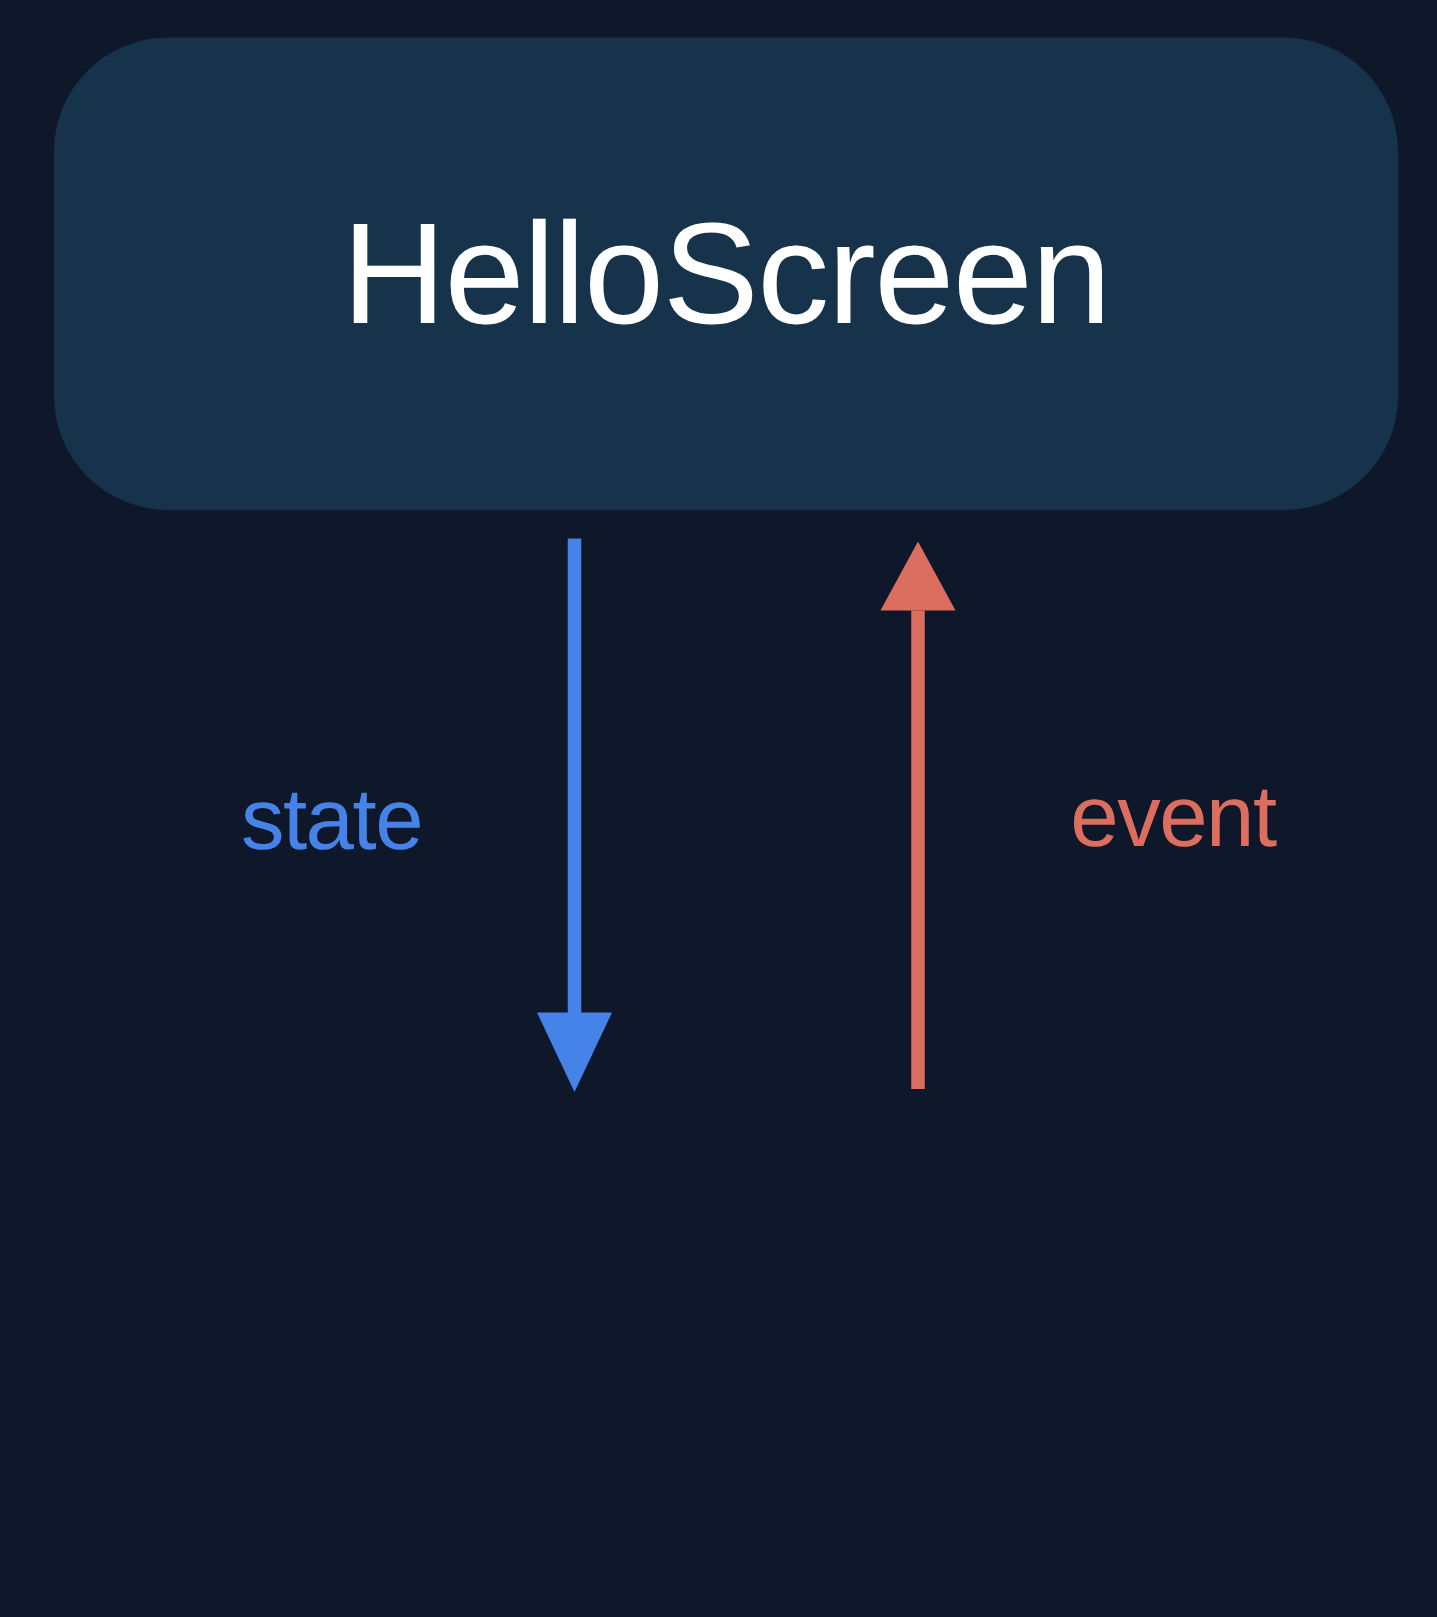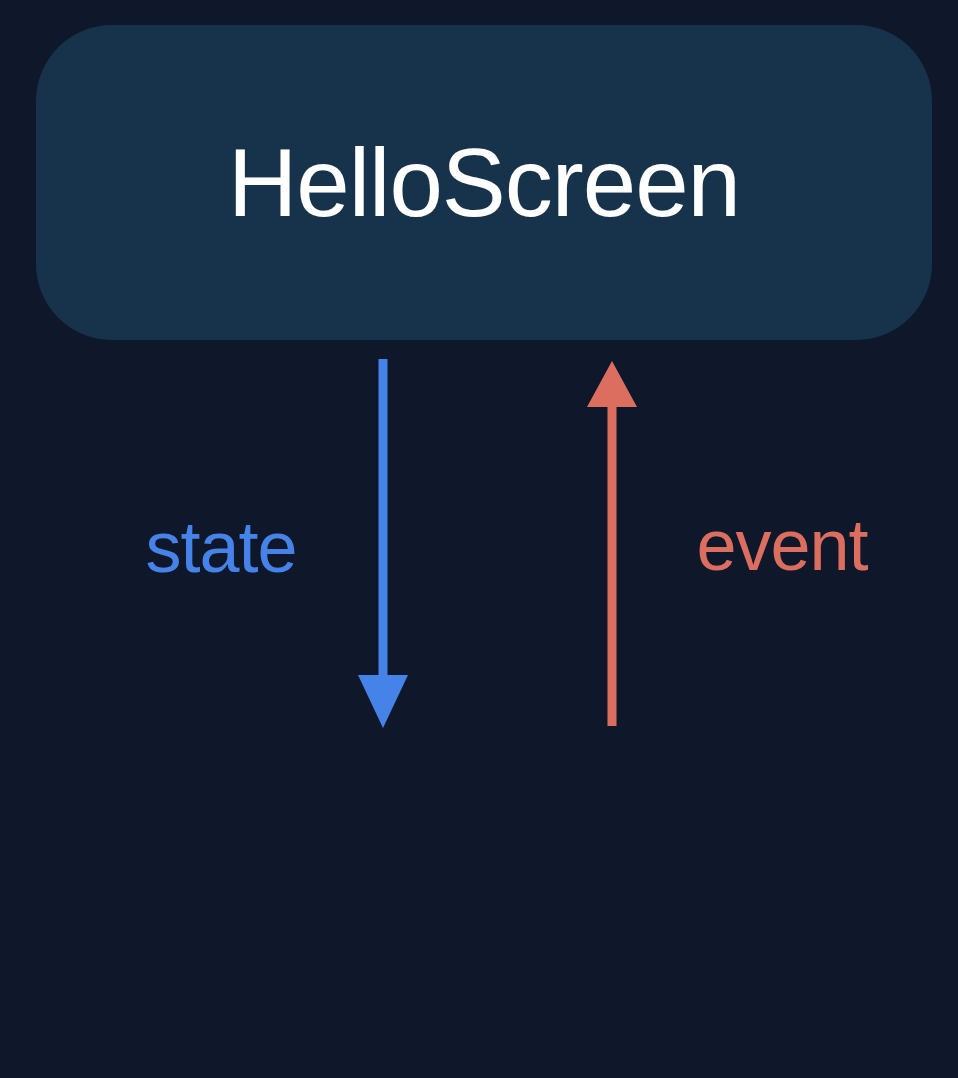--- a/index.html
+++ b/index.html
@@ -45,21 +45,21 @@
     position: absolute;
     left: 0;
     top: 0;
     width: 958px;
     height: 1078px;
     pointer-events: none;
   }
   .edge-label {
     position: absolute;
     transform: translate(-50%, -50%);
-    font-size: 72px;
+    font-size: 58px;
     letter-spacing: -1px;
     line-height: 1;
     white-space: nowrap;
   }
   .edge-label.state {
     left: 221px;
     top: 547px;
     color: #4583e8;
   }
   .edge-label.event {

